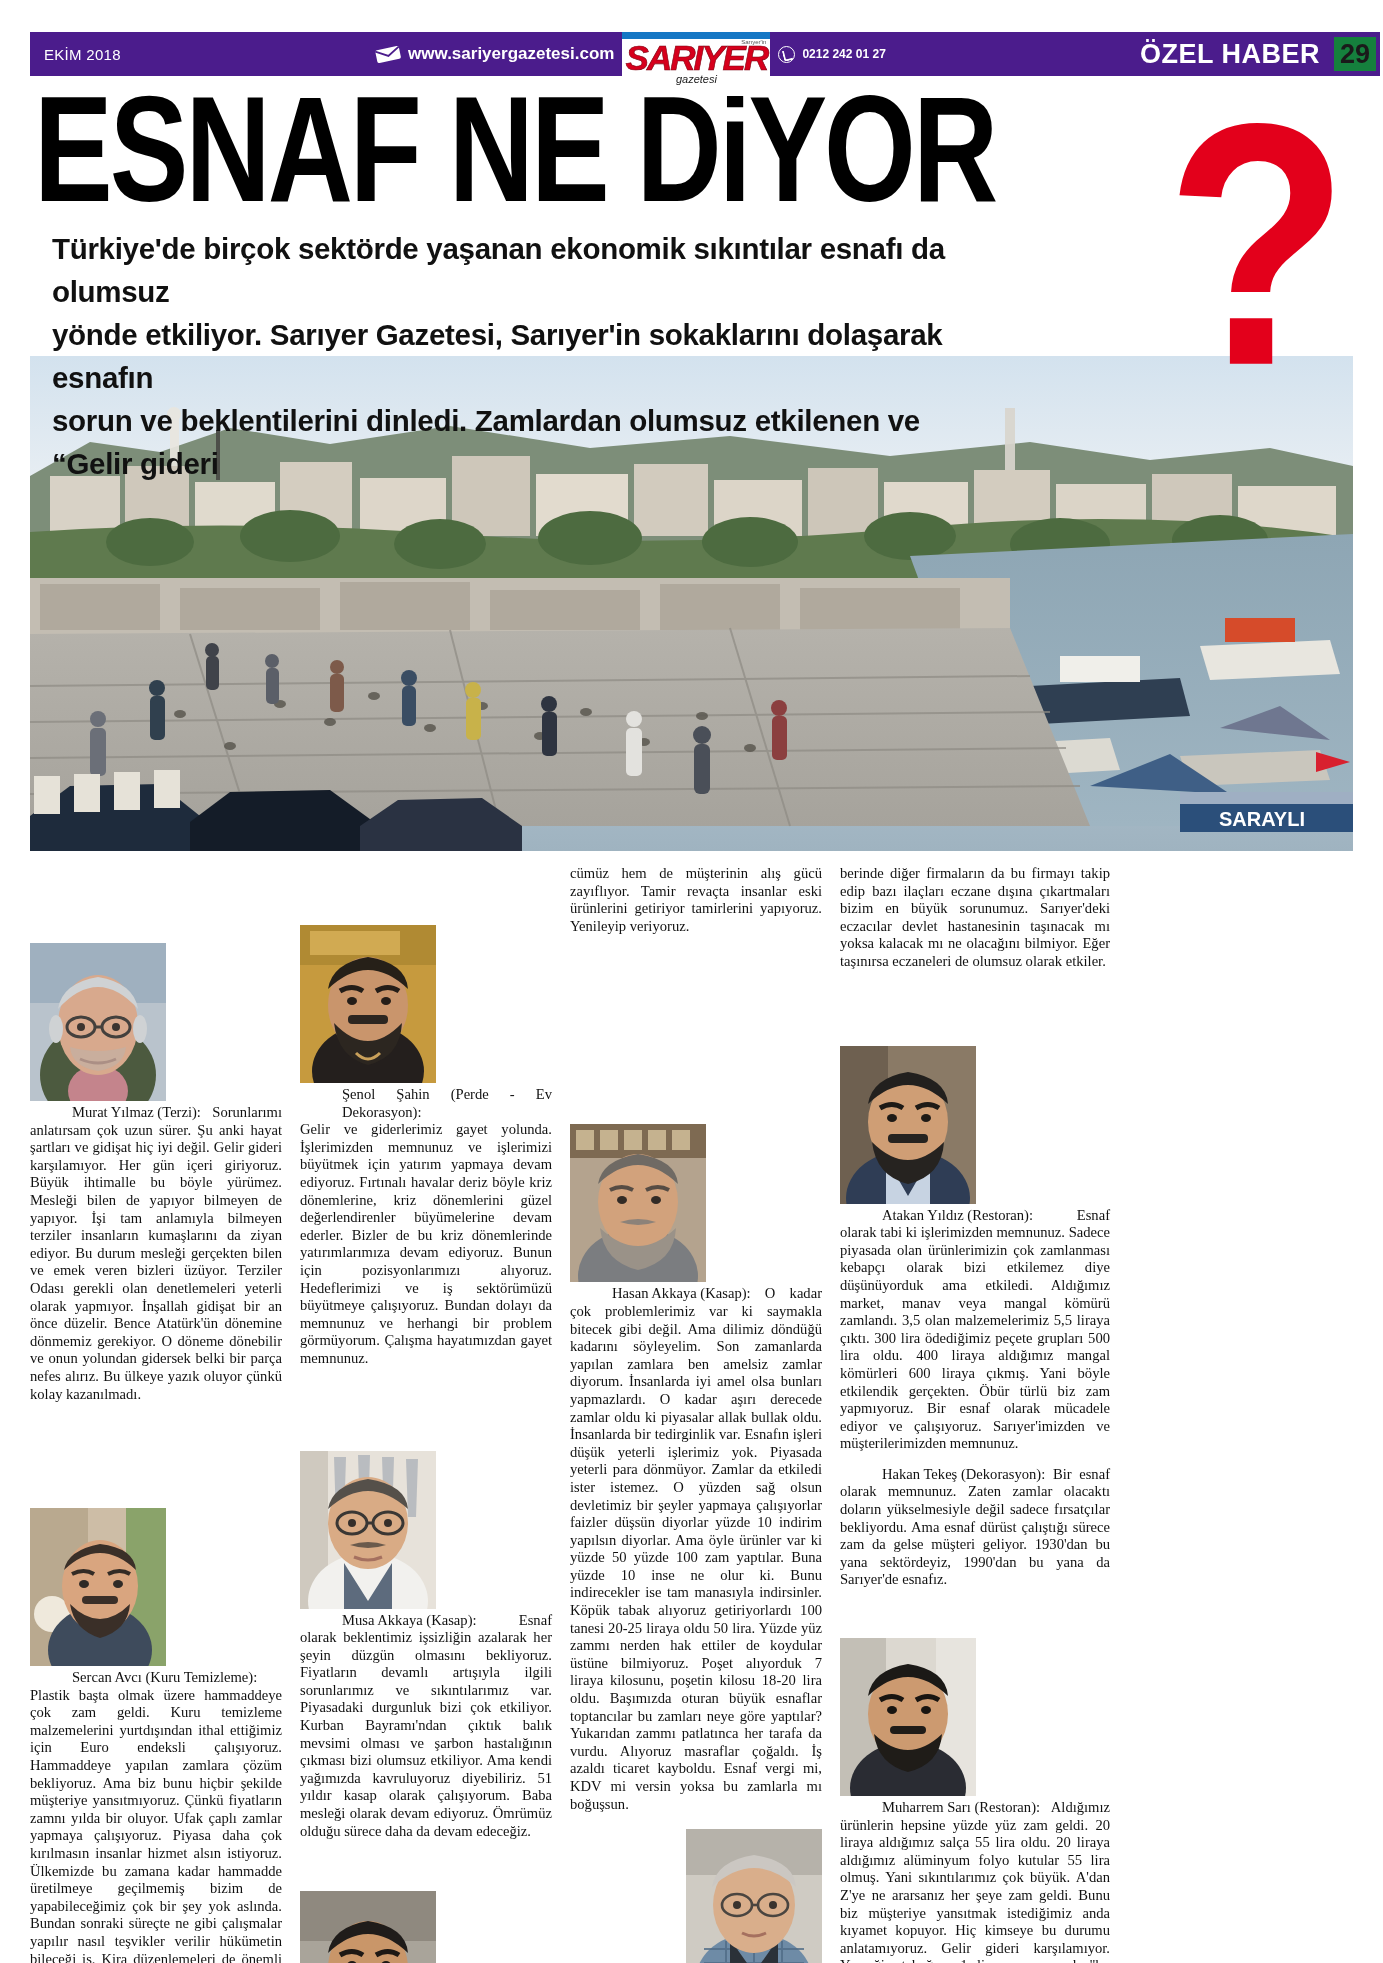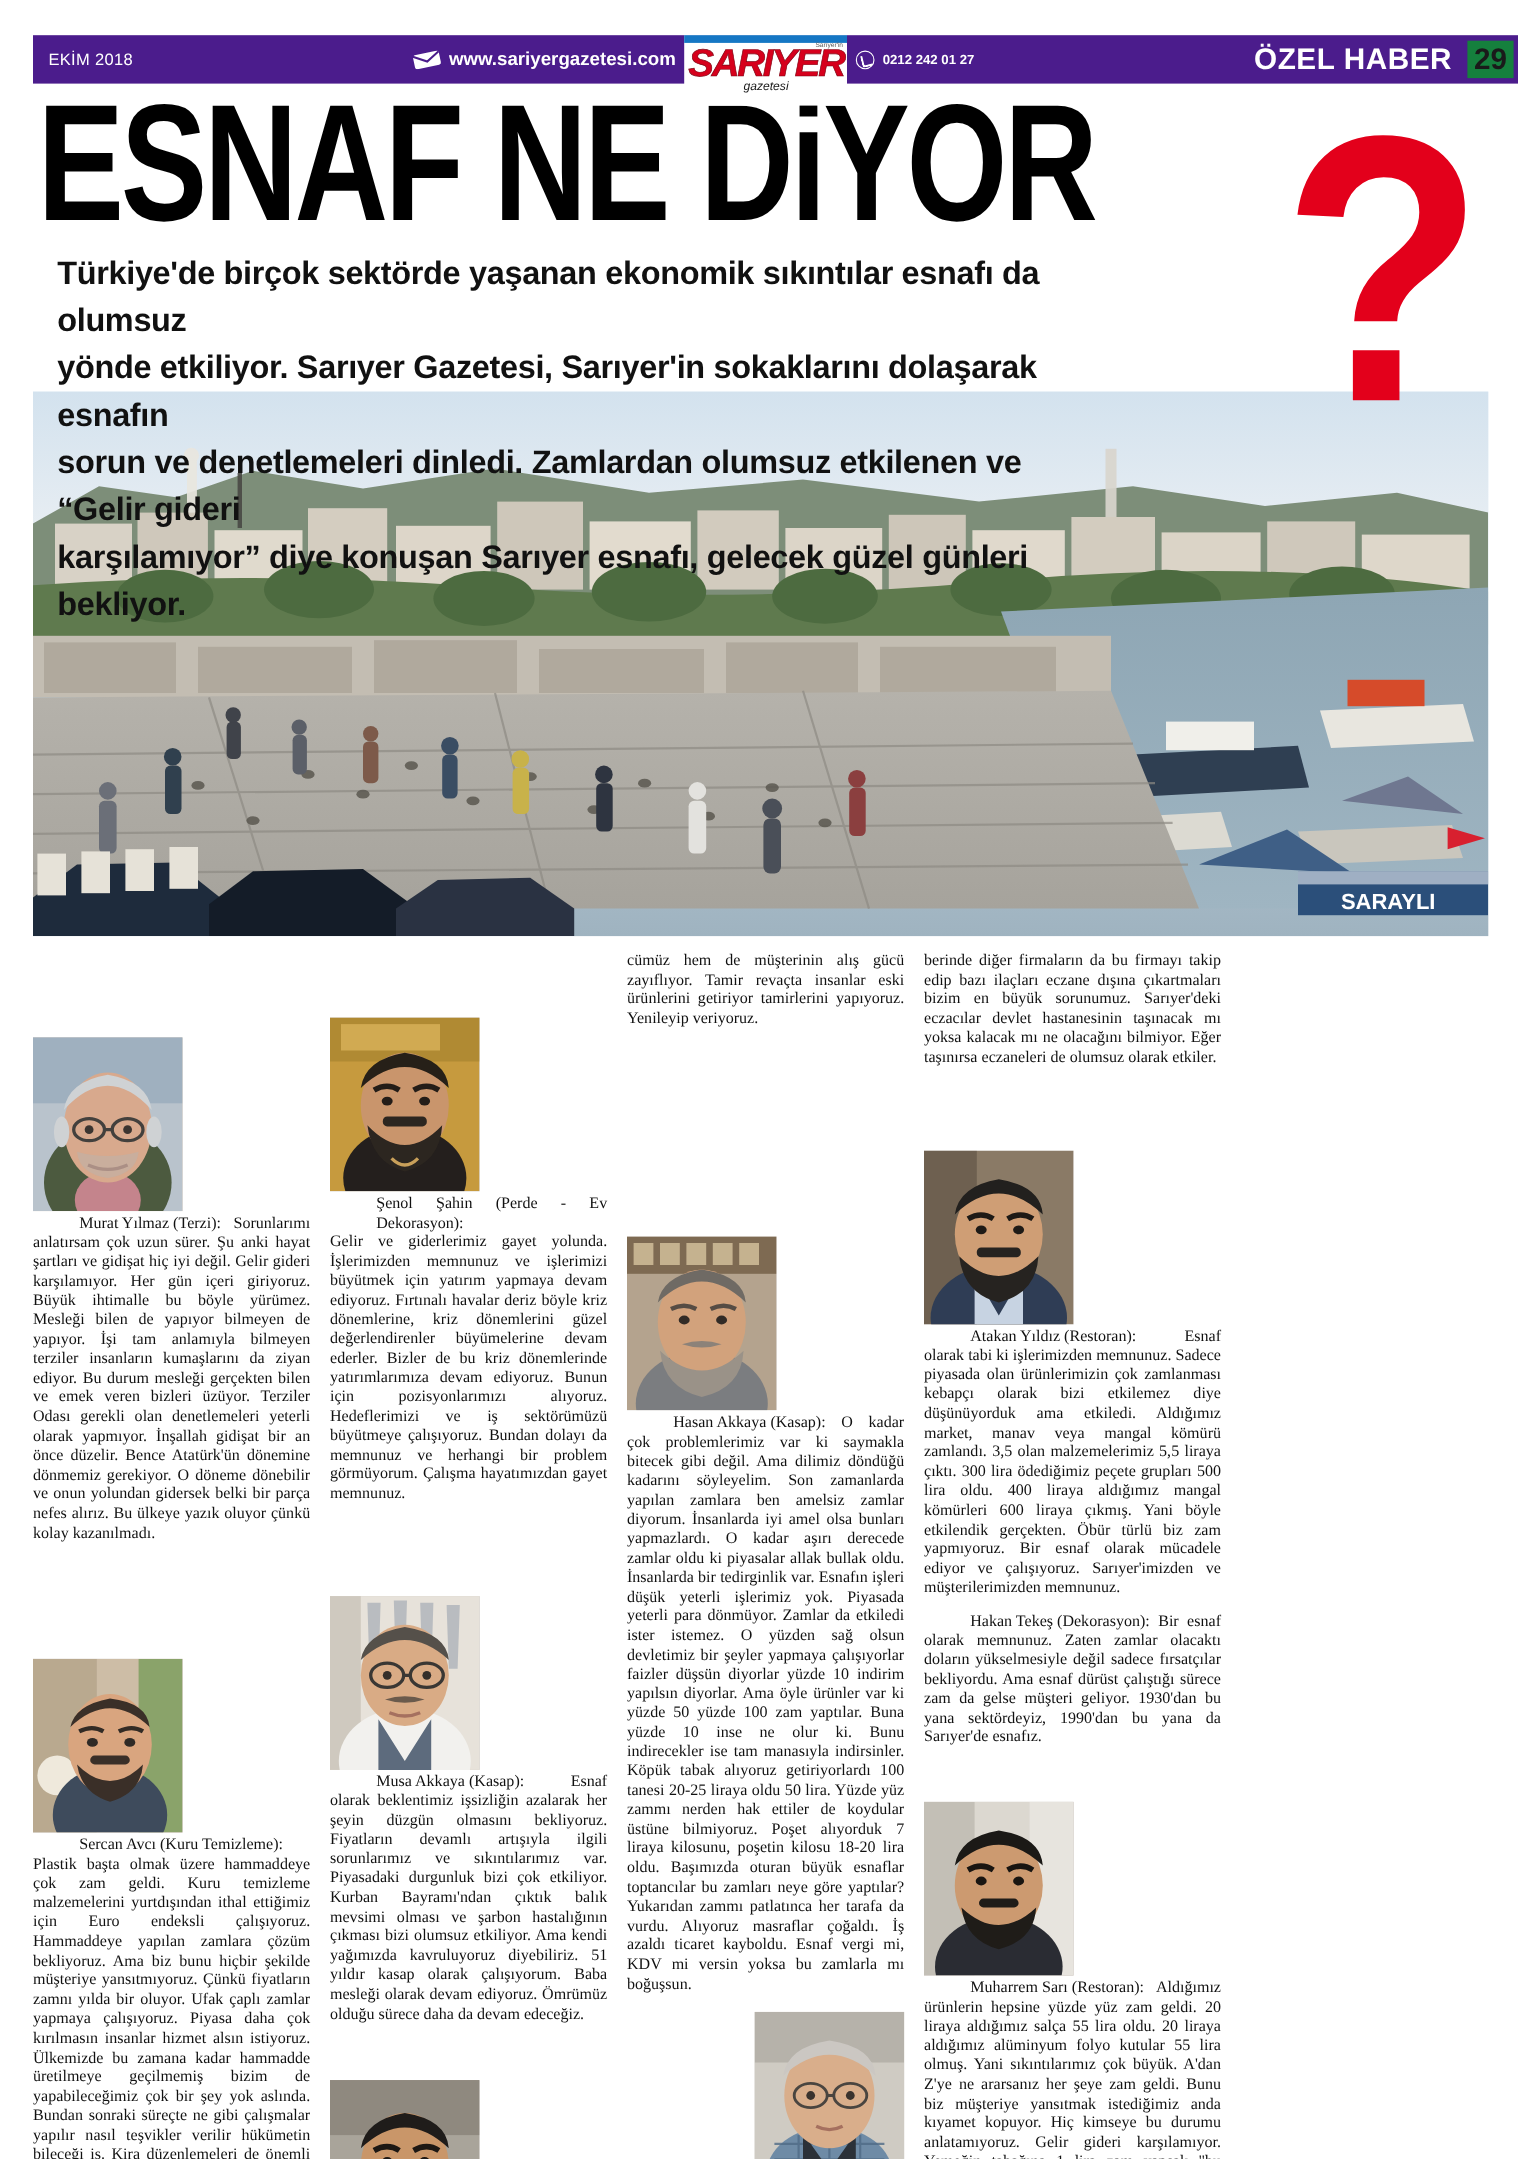--- a/index.html
+++ b/index.html
@@ -288,22 +288,21 @@
     <div class="mh-section">ÖZEL HABER</div>
     <div class="mh-pagenum">29</div>
   </div>
 
   <div class="headline-zone">
     <div class="headline">ESNAF NE DiYOR</div>
     <div class="qmark">?</div>
     <div class="deck">
       <p>Türkiye'de birçok sektörde yaşanan ekonomik sıkıntılar esnafı da olumsuz</p>
       <p>yönde etkiliyor. Sarıyer Gazetesi, Sarıyer'in sokaklarını dolaşarak esnafın</p>
-      <p>sorun ve denetlemeleri dinledi. Zamlardan olumsuz etkilenen ve “Gelir gideri</p>
-      <p>karşılamıyor” diye konuşan Sarıyer esnafı, gelecek güzel günleri bekliyor.</p>
+      <p>sorun ve beklentilerini dinledi. Zamlardan olumsuz etkilenen ve “Gelir gideri</p>
     </div>
   </div>
 
   <div class="hero">
     <svg width="1323" height="495" viewBox="0 0 1323 495">
       <defs>
         <linearGradient id="sky" x1="0" y1="0" x2="0" y2="1">
           <stop offset="0" stop-color="#d3e2ee"></stop>
             <stop offset="1" stop-color="#e8eef3"></stop>
         </linearGradient>

